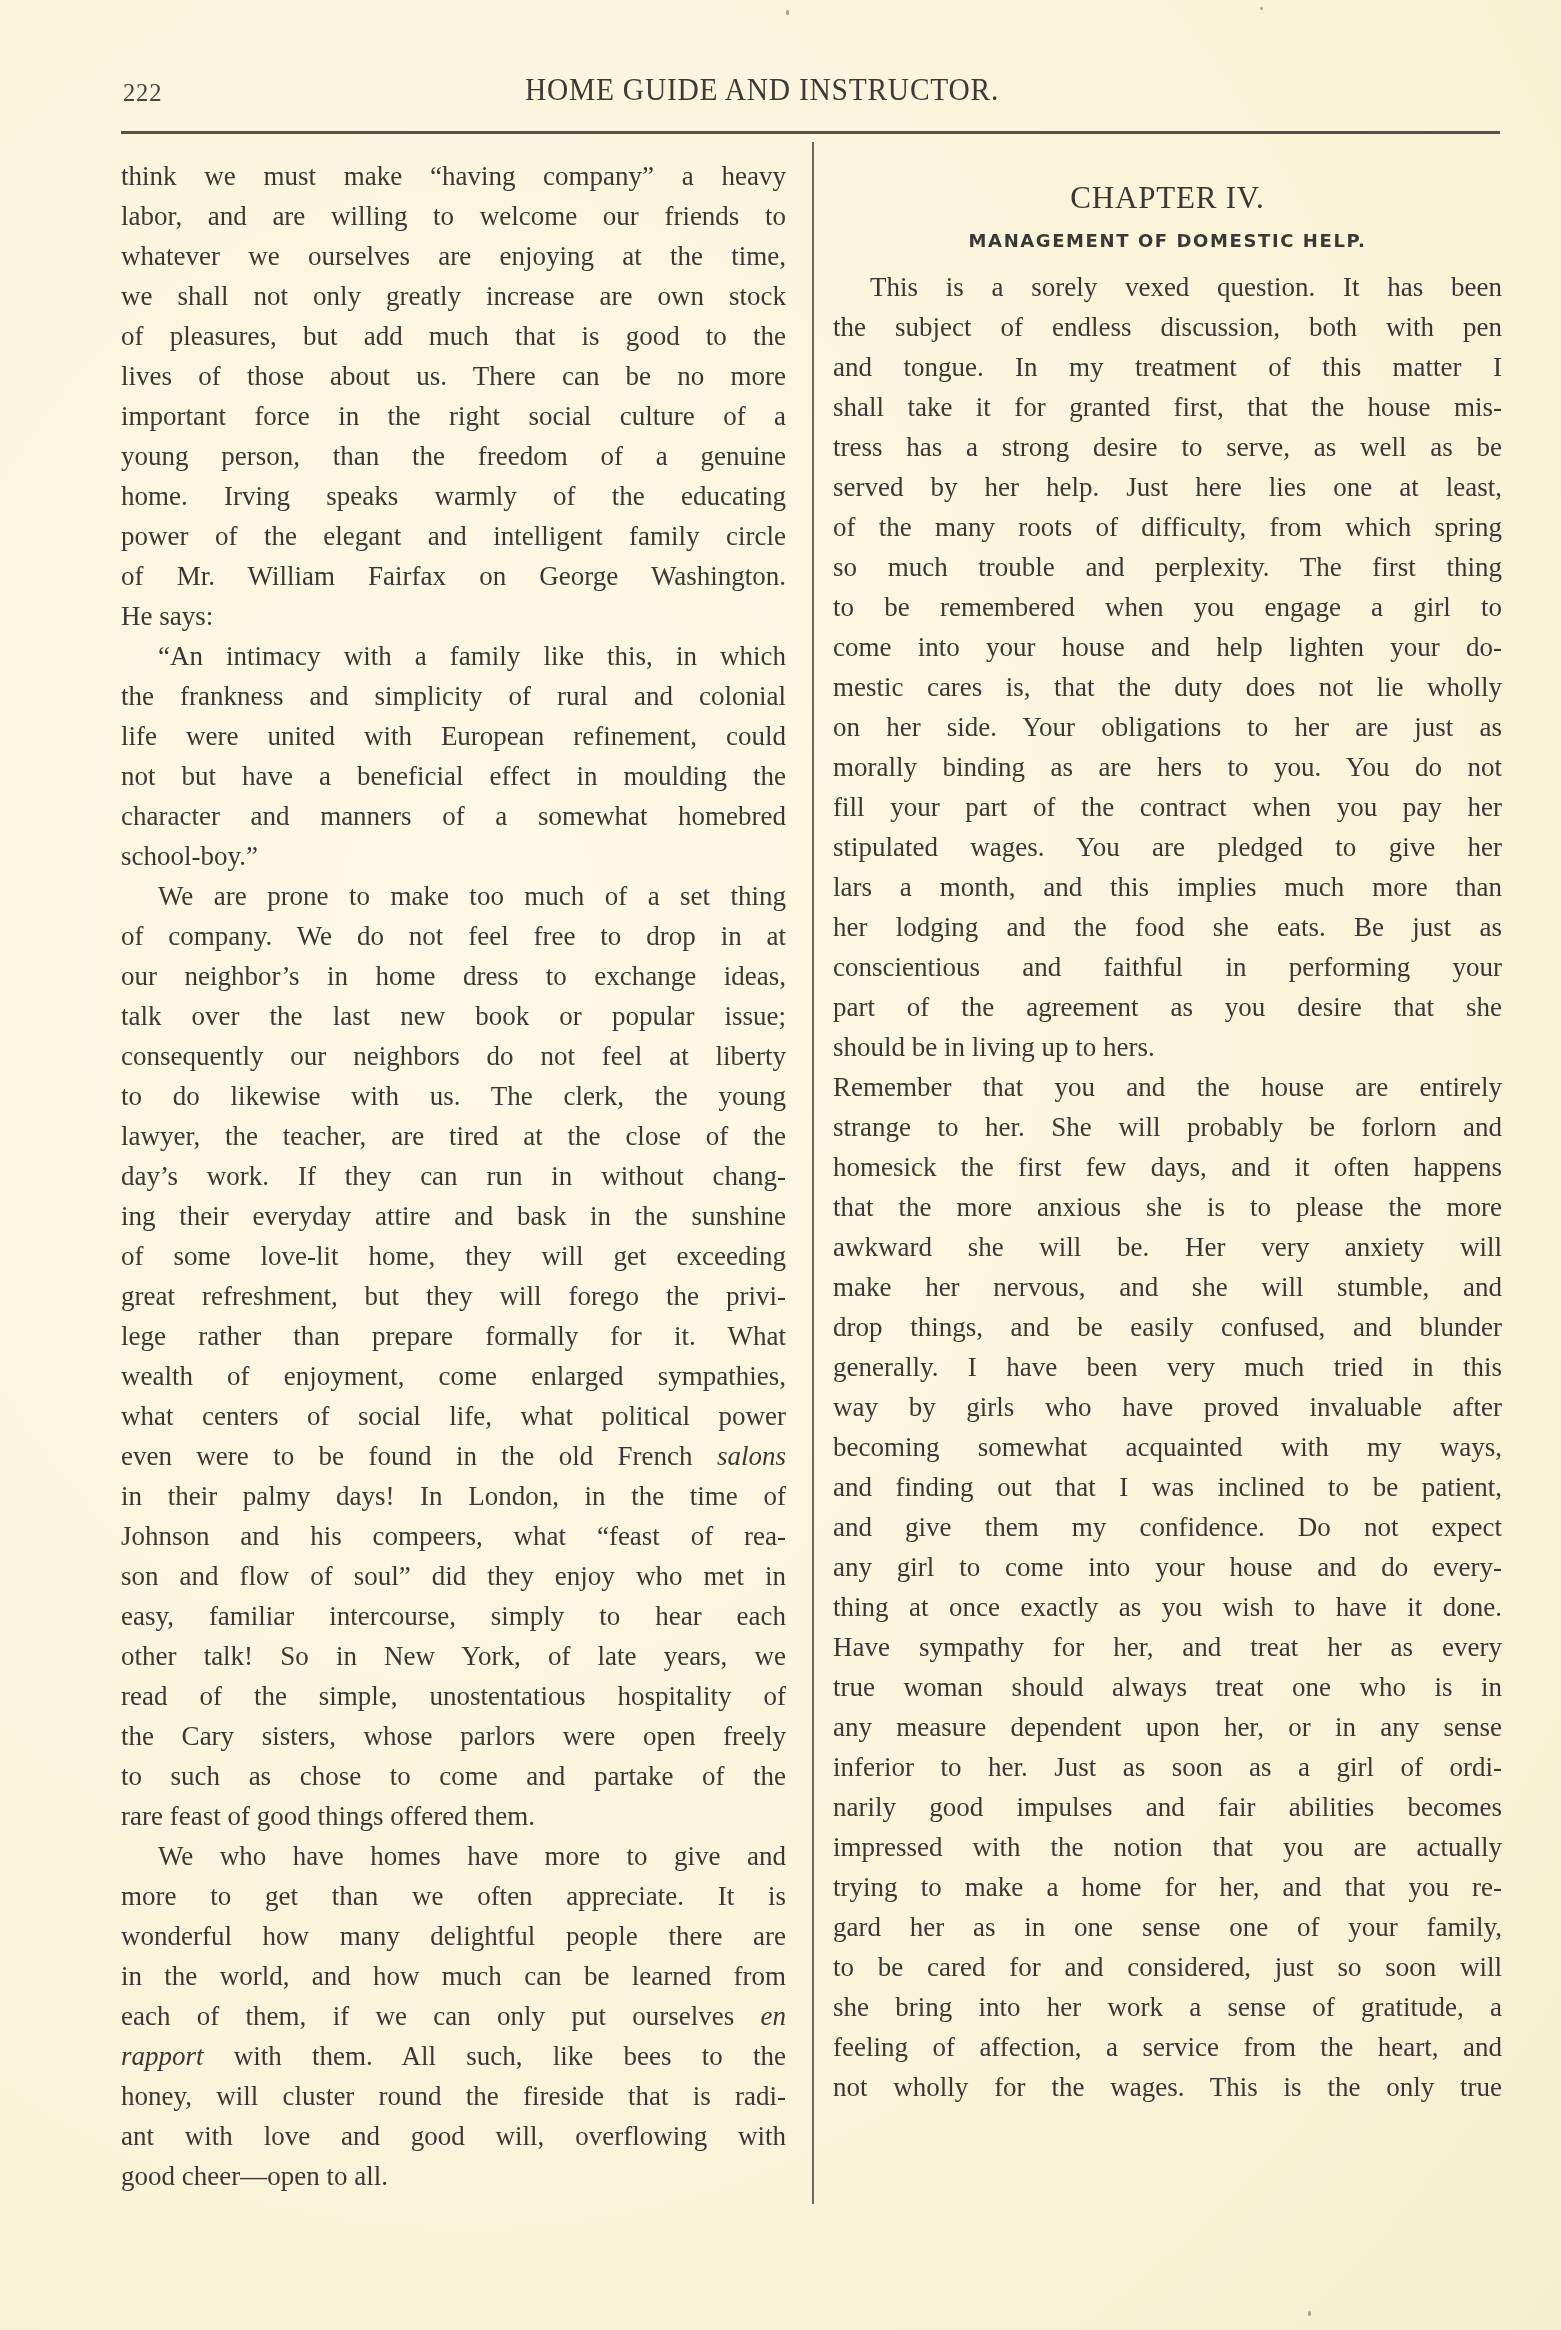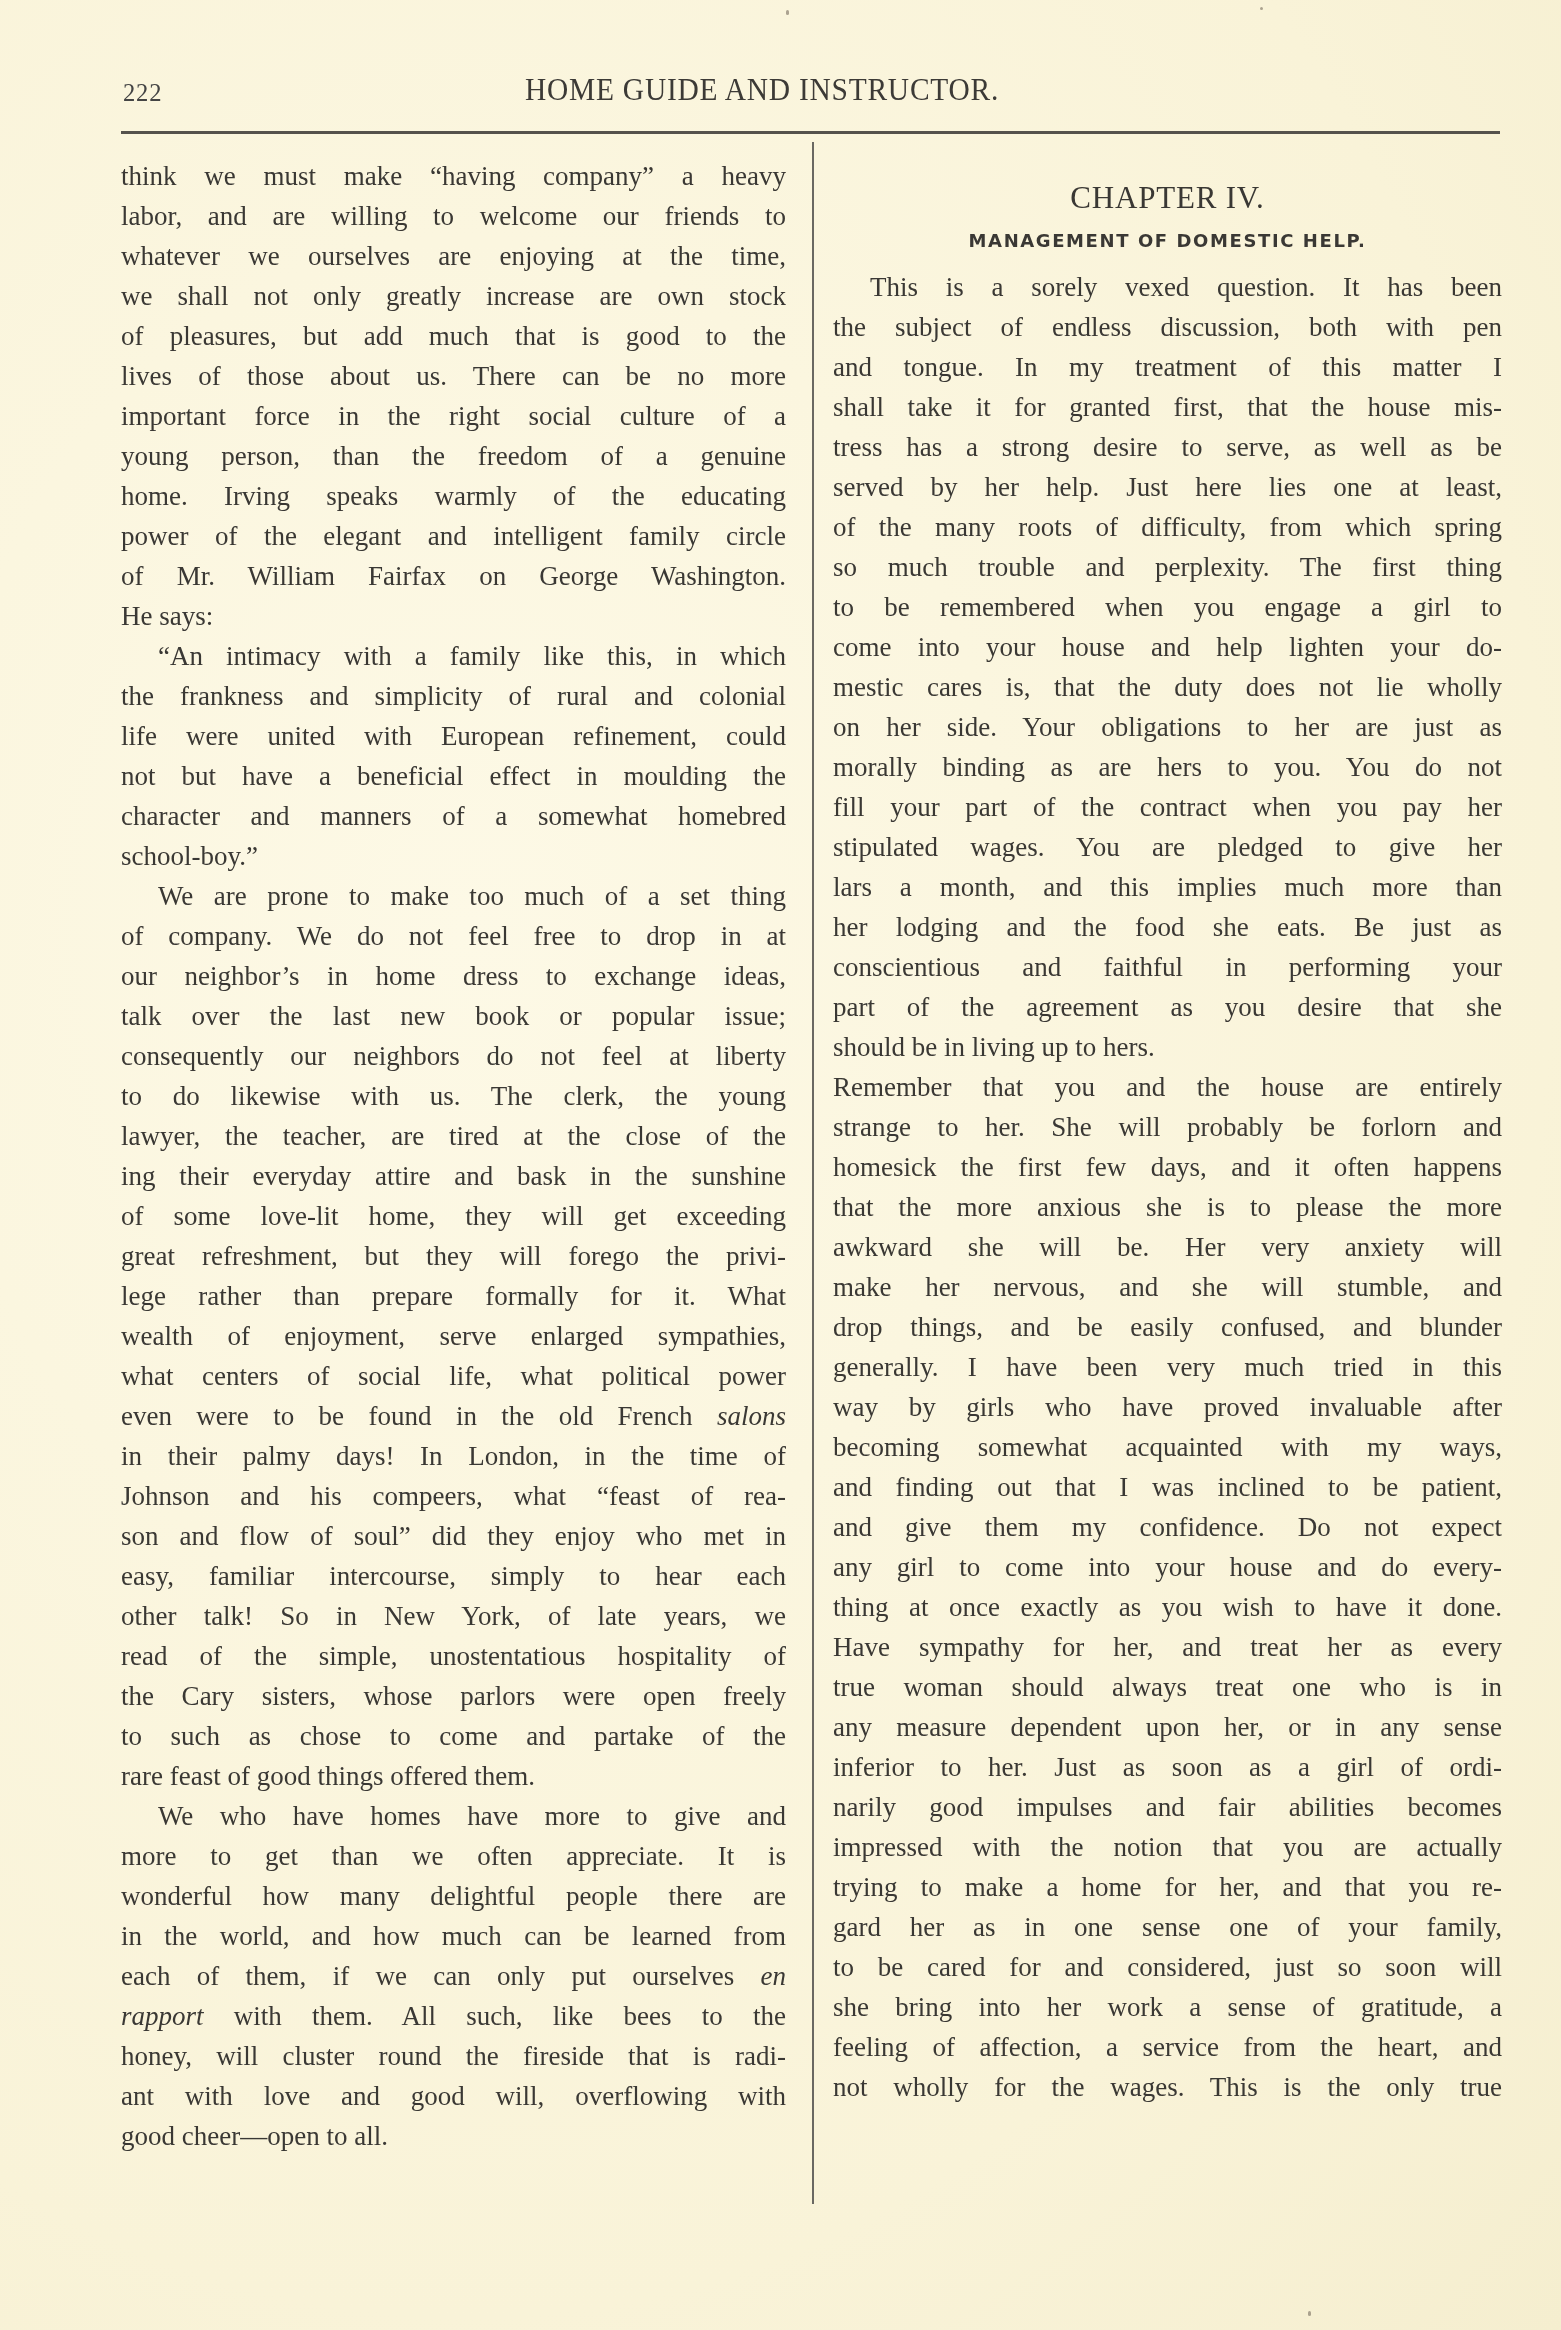--- a/index.html
+++ b/index.html
@@ -81,25 +81,26 @@
         <span class="line last">school-boy.”</span>
       </div>
       <div>
         <span class="line indent">We are prone to make too much of a set thing</span>
         <span class="line">of company. We do not feel free to drop in at</span>
         <span class="line">our neighbor’s in home dress to exchange ideas,</span>
         <span class="line">talk over the last new book or popular issue;</span>
         <span class="line">consequently our neighbors do not feel at liberty</span>
         <span class="line">to do likewise with us. The clerk, the young</span>
         <span class="line">lawyer, the teacher, are tired at the close of the</span>
+        <span class="line">day’s work. If they can run in without chang-</span>
         <span class="line">ing their everyday attire and bask in the sunshine</span>
         <span class="line">of some love-lit home, they will get exceeding</span>
         <span class="line">great refreshment, but they will forego the privi-</span>
         <span class="line">lege rather than prepare formally for it. What</span>
-        <span class="line">wealth of enjoyment, serve enlarged sympathies,</span>
+        <span class="line">wealth of enjoyment, come enlarged sympathies,</span>
         <span class="line">what centers of social life, what political power</span>
         <span class="line">even were to be found in the old French <i>salons</i></span>
         <span class="line">in their palmy days! In London, in the time of</span>
         <span class="line">Johnson and his compeers, what “feast of rea-</span>
         <span class="line">son and flow of soul” did they enjoy who met in</span>
         <span class="line">easy, familiar intercourse, simply to hear each</span>
         <span class="line">other talk! So in New York, of late years, we</span>
         <span class="line">read of the simple, unostentatious hospitality of</span>
         <span class="line">the Cary sisters, whose parlors were open freely</span>
         <span class="line">to such as chose to come and partake of the</span>

